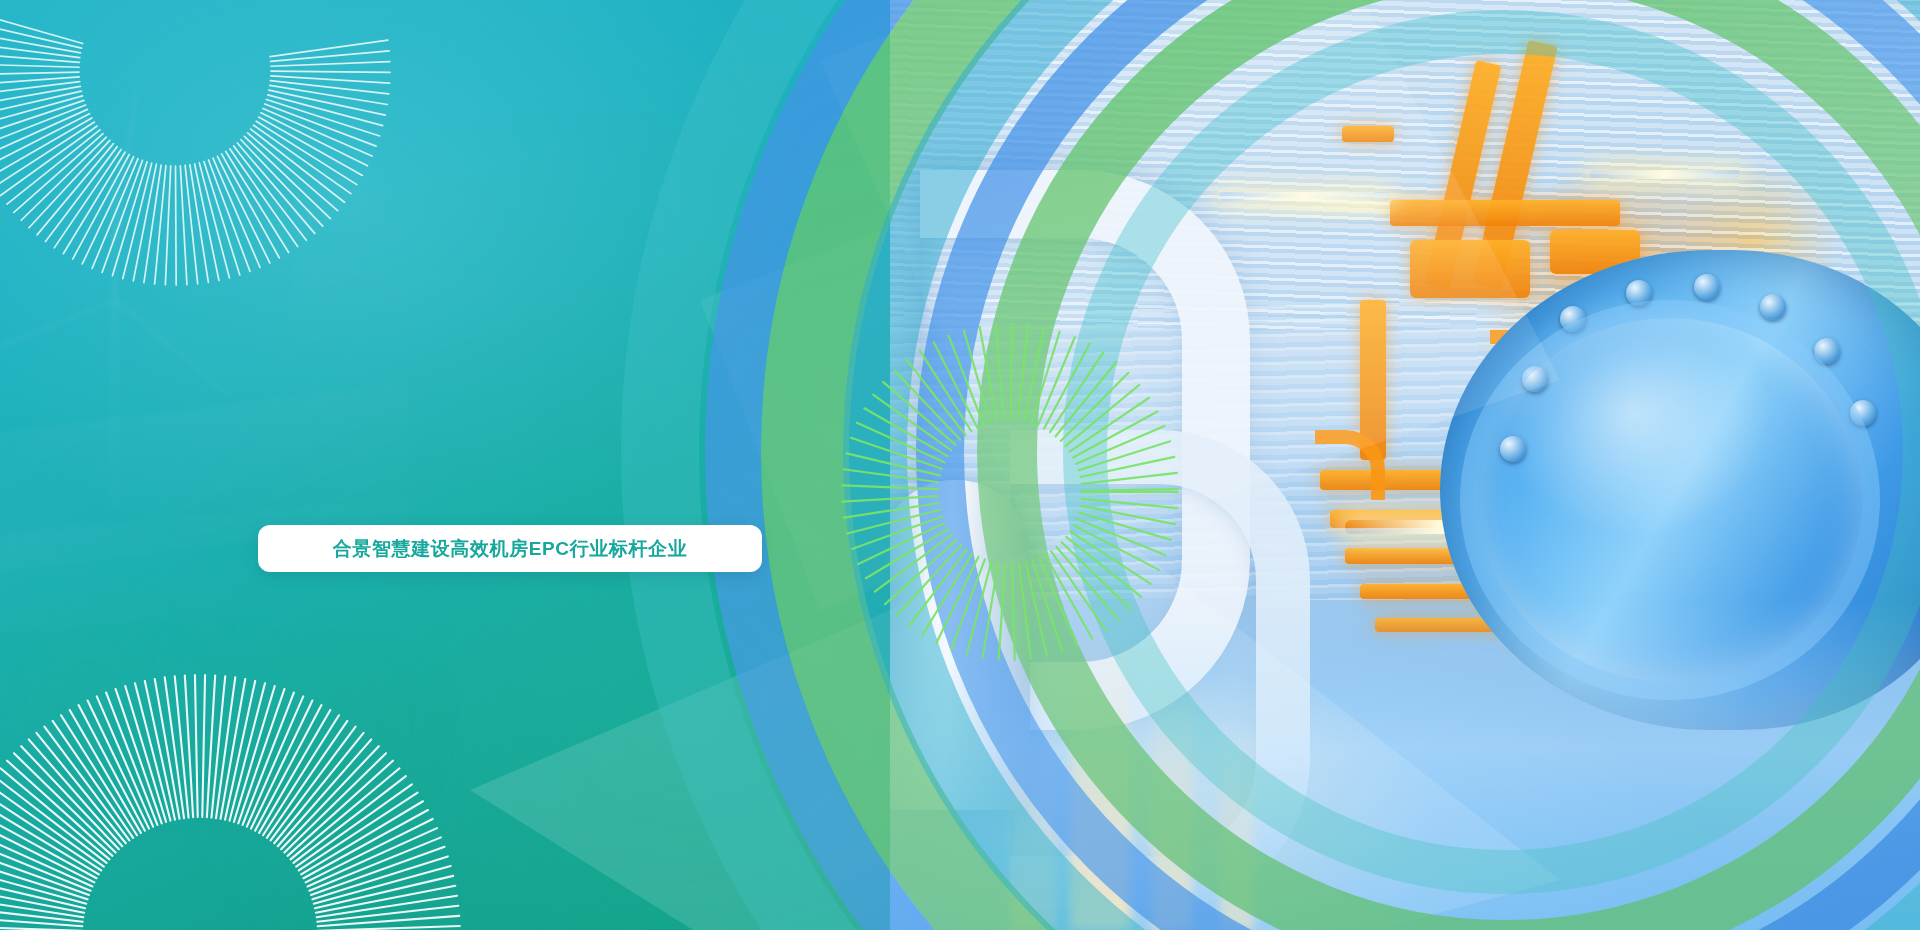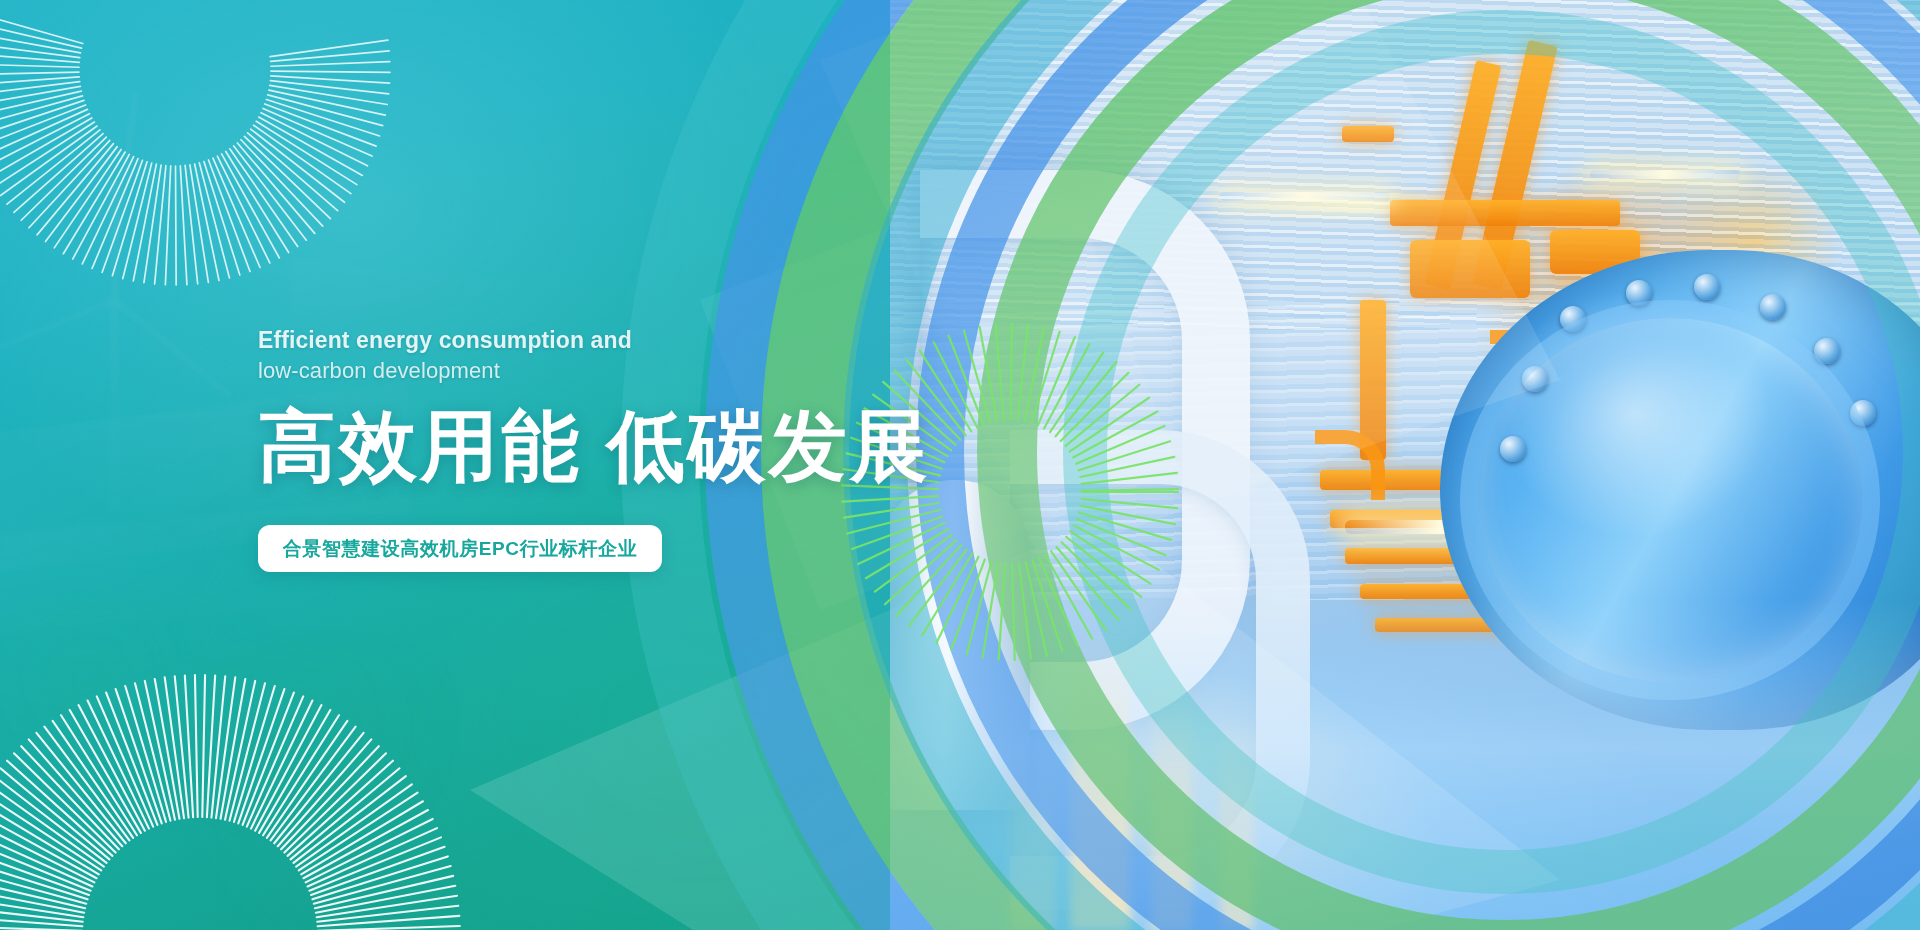--- a/index.html
+++ b/index.html
@@ -207,21 +207,21 @@
     color:#ffffff;
     font-size:78px;
     font-weight:700;
     line-height:92px;
     letter-spacing:3px;
     white-space:nowrap;
     text-shadow:0 3px 14px rgba(0,70,90,.30);
   }
   .pill{
     position:absolute;left:258px;top:525px;
-    width:404px;height:47px;
+    width:504px;height:47px;
     background:#ffffff;
     border-radius:12px;
     display:flex;align-items:center;justify-content:center;
     box-shadow:0 4px 16px rgba(0,70,90,.16);
   }
   .pill span{
     color:#17a79d;
     font-size:19px;
     font-weight:700;
     letter-spacing:.6px;
@@ -574,25 +574,18 @@
         <line x1="1069.5932337488453" y1="451.59397951597447" x2="1149.0508787473057" y2="397.7192855372738"></line>
         <line x1="1073.2055174608452" y1="457.51721353331783" x2="1157.479540741972" y2="411.5401649110749"></line>
         <line x1="1076.2309397130707" y1="463.76061925743426" x2="1164.5388593304983" y2="426.1081116006799"></line>
         <line x1="1078.6414095446266" y1="470.26622684100045" x2="1170.1632889374619" y2="441.28786262900104"></line>
         <line x1="1080.4145458106234" y1="476.9736318997694" x2="1174.3006068914544" y2="456.9384744327952"></line>
         <line x1="1081.5338849904817" y1="483.8205563655881" x2="1176.9123983111242" y2="472.91463151970555"></line>
         <line x1="1081.9890340512602" y1="490.7434267365155" x2="1177.9744127862737" y2="489.0679957185362"></line>
       </g>
   </svg>
 
-  <div class="copy">
-    <p class="eyebrow">
-      <span>Efficient energy consumption and</span>
-      <span class="light">low-carbon development</span>
-    </p>
-    <h1 class="headline">高效用能 低碳发展</h1>
-  </div>
 
   <div class="pill">
     <span>合景智慧建设高效机房EPC行业标杆企业</span>
   </div>
 
 </div>
 
 </body></html>

